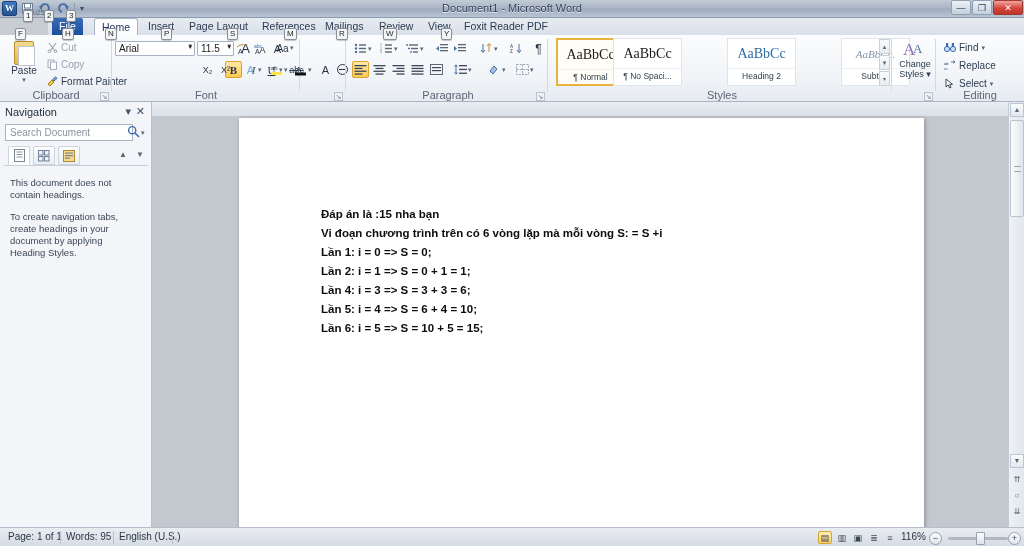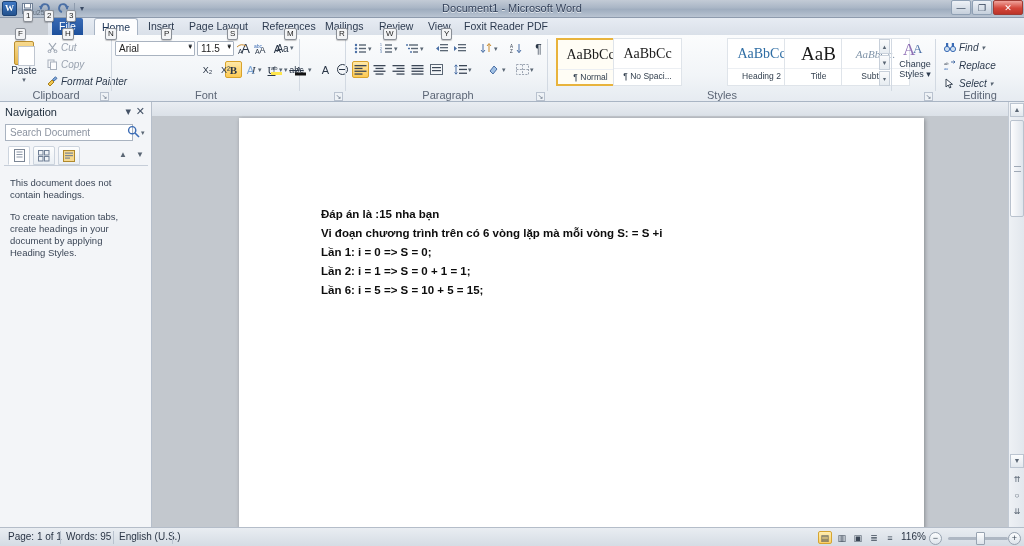--- a/index.html
+++ b/index.html
@@ -95,21 +95,21 @@
     font-size: 11px; color: #5c6676;
   }
   .dlg-launcher {
     position: absolute; bottom: 1px; right: 3px; width: 9px; height: 9px;
     border: 1px solid #b9c2cf; background: #eef2f6; font-size: 7px; color: #6a7688;
     text-align: center; line-height: 7px;
   }
   .rbtn {
     position: absolute; display: flex; align-items: center; gap: 3px;
     font-size: 10px; color: #2d3b4e; white-space: nowrap; padding: 1px 2px;
-    border: 1px solid transparent; border-radius: 2px; font-style: italic;
+    border: 1px solid transparent; border-radius: 2px;
   }
   .rbtn.dim { color: #9aa3b0; }
   .ico { display: inline-block; }
 
   
   .bigbtn {
     position: absolute; width: 40px; text-align: center; font-size: 10px; color: #2d3b4e;
   }
   .clip-ico {
     width: 20px; height: 24px; margin: 0 auto; position: relative;
@@ -581,24 +581,20 @@
         <div class="style-prev">AaBbCc</div>
         <div class="style-name">¶ Normal</div>
       </div>
       <div class="stylebox" style="left:61px;">
         <div class="style-prev">AaBbCc</div>
         <div class="style-name">¶ No Spaci...</div>
       </div>
       <div class="stylebox" style="left:175px;">
         <div class="style-prev" style="color:#2e6da4;">AaBbCc</div>
         <div class="style-name">Heading 2</div>
-      </div>
-      <div class="stylebox" style="left:232px;">
-        <div class="style-prev" style="font-size:19px;">AaB</div>
-        <div class="style-name">Title</div>
       </div>
       <div class="stylebox" style="left:289px;">
         <div class="style-prev" style="color:#7f93a8; font-size:11px; font-style:italic;">AaBbCc.</div>
         <div class="style-name">Subtitle</div>
       </div>
       <div class="gal-nav" style="top:4px;">▲</div>
       <div class="gal-nav" style="top:20px;">▼</div>
       <div class="gal-nav" style="top:36px;">▾</div>
       <div class="grp-label">Styles</div>
       <div class="grp-sep" style="right:0;"></div>
@@ -705,20 +701,22 @@
   </div>
 
   <div class="docarea">
     <div class="ruler-h"></div>
     <div class="page">
       <div class="doc-text">
         <div class="doc-line">Đáp án là :15 nha bạn</div>
         <div class="doc-line">Vi đoạn chương trình trên có 6 vòng lặp mà mỗi vòng S: = S +i</div>
         <div class="doc-line">Lần 1: i = 0 =&gt; S = 0;</div>
         <div class="doc-line">Lần 2: i = 1 =&gt; S = 0 + 1 = 1;</div>
+        <div class="doc-line">Lần 4: i = 3 =&gt; S = 3 + 3 = 6;</div>
+        <div class="doc-line">Lần 5: i = 4 =&gt; S = 6 + 4 = 10;</div>
         <div class="doc-line">Lần 6: i = 5 =&gt; S = 10 + 5 = 15;</div>
       </div>
     </div>
   </div>
 
   <div class="vscroll">
     <div class="sb-btn" style="top:1px;">▲</div>
     <div class="sb-thumb"></div>
     <div class="sb-btn" style="top:352px;">▼</div>
     <div class="browse-btn" style="top:372px;">⇈</div>

